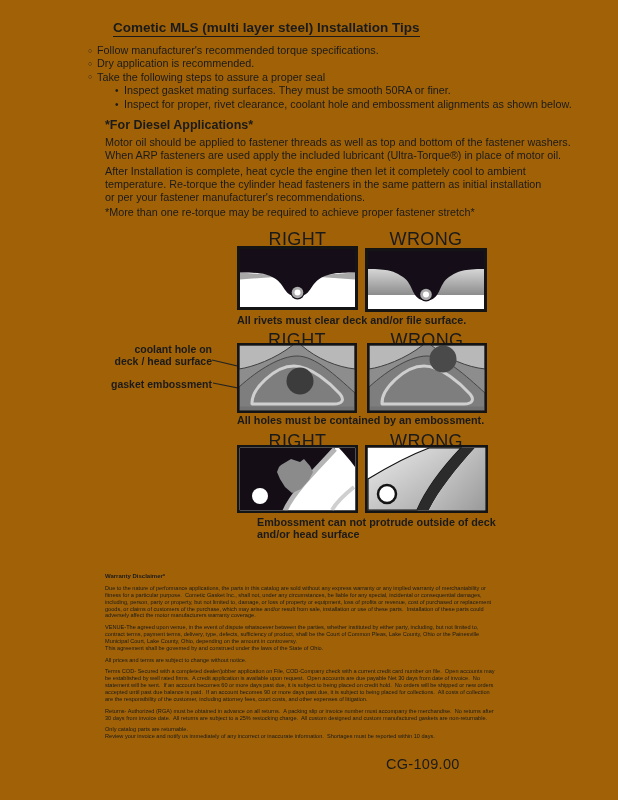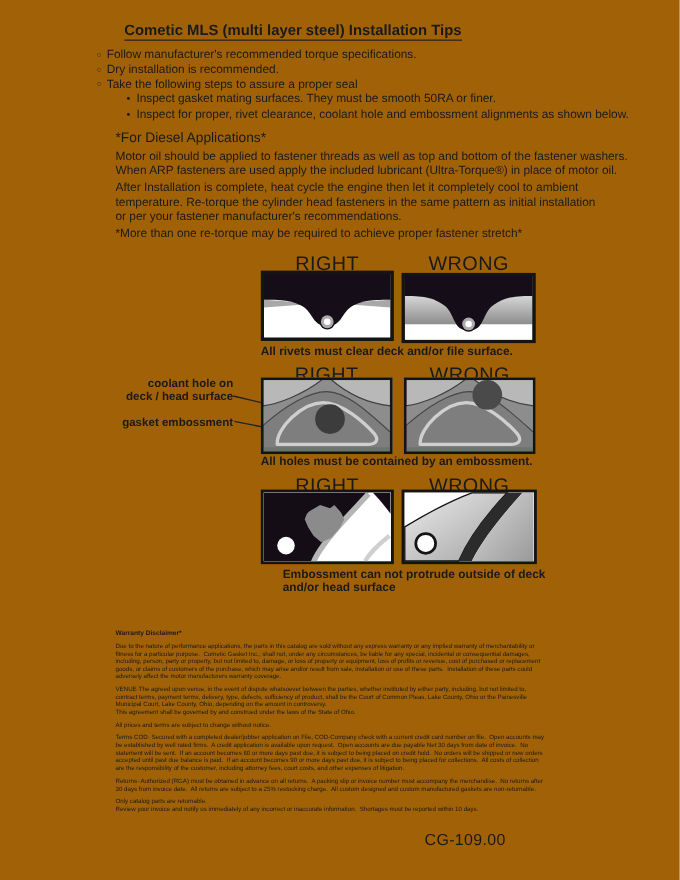--- a/index.html
+++ b/index.html
@@ -13,21 +13,21 @@
 
   
   .bullets{left:88px;top:44px;font-size:10.8px;line-height:12.9px;width:470px;}
   .bl{white-space:nowrap;}
   .sub{margin-left:27px;}
   .mk{display:inline-block;width:9px;}
   .mk.circle::before{content:"○";font-size:7px;vertical-align:1.5px;}
   .mk.dot::before{content:"•";font-size:10px;}
 
   
-  .dheading{left:105px;top:118px;font-size:12.5px;font-weight:normal;}
+  .dheading{left:105px;top:118px;font-size:12.5px;font-weight:bold;}
   .body{font-size:10.8px;line-height:13.2px;white-space:pre-line;}
   .p1{left:105px;top:136px;width:470px;}
   .p2{left:105px;top:165px;width:470px;}
   .note{left:105px;top:206px;width:470px;}
 
   
   .lbl{font-size:18px;letter-spacing:.4px;text-align:center;}
   .cap{font-size:10.8px;font-weight:bold;line-height:12px;white-space:pre-line;}
 
   .f1r-lbl{left:237px;top:229px;width:121px;}
@@ -63,21 +63,21 @@
 <body>
 
 <div class="page">
 
   <div class="abs title">
     <span class="u">Cometic MLS (multi layer steel) Installation Tips</span>
   </div>
 
   <div class="abs bullets">
     <div class="bl"><span class="mk circle"></span><span>Follow manufacturer's recommended torque specifications.</span></div>
-    <div class="bl"><span class="mk circle"></span><span>Dry installation is recommended.</span></div>
+    <div class="bl"><span class="mk circle"></span><span>Dry application is recommended.</span></div>
     <div class="bl"><span class="mk circle"></span><span>Take the following steps to assure a proper seal</span></div>
     <div class="bl sub"><span class="mk dot"></span><span>Inspect gasket mating surfaces.  They must be smooth 50RA or finer.</span></div>
     <div class="bl sub"><span class="mk dot"></span><span>Inspect for proper, rivet clearance, coolant hole and embossment alignments as shown below.</span></div>
   </div>
 
   <div class="abs dheading">*For Diesel Applications*</div>
   <div class="abs body p1">Motor oil should be applied to fastener threads as well as top and bottom of the fastener washers.
 When ARP fasteners are used apply the included lubricant (Ultra-Torque®) in place of motor oil.</div>
   <div class="abs body p2">After Installation is complete, heat cycle the engine then let it completely cool to ambient
 temperature. Re-torque the cylinder head fasteners in the same pattern as initial installation

